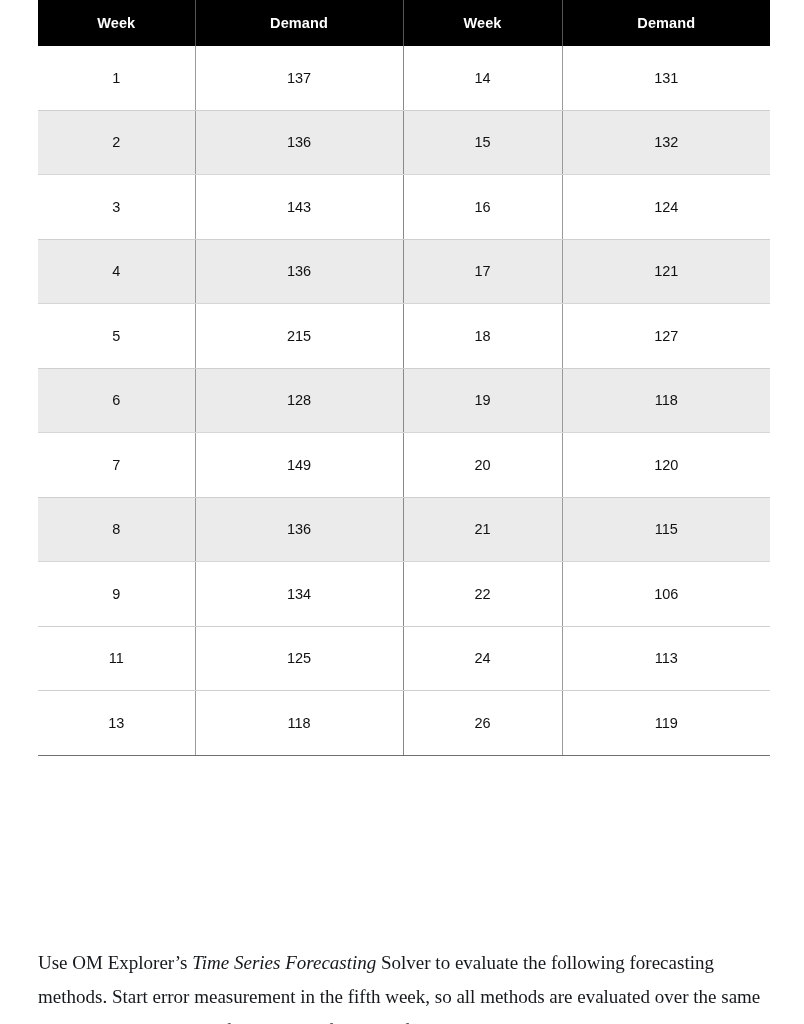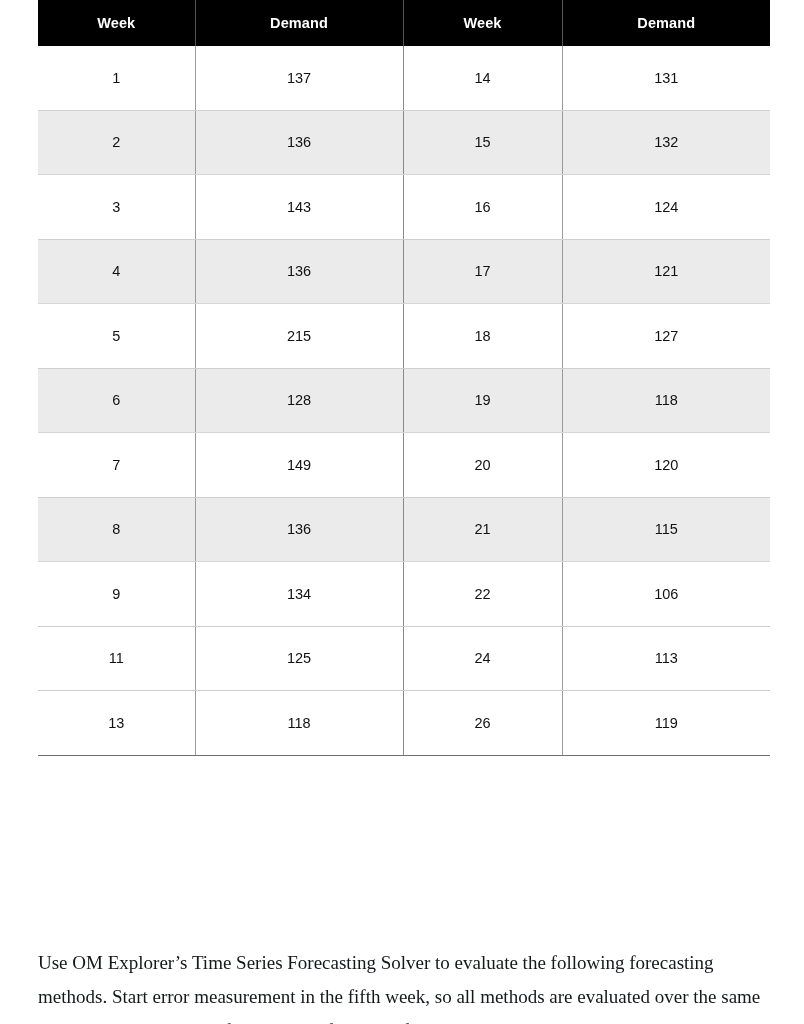--- a/index.html
+++ b/index.html
@@ -93,20 +93,21 @@
     left: 38px;
     top: 927px;
     width: 728px;
     font-family: "Liberation Serif", serif;
     font-size: 19px;
     line-height: 34px;
     color: #15181c;
     text-align: left;
   }
   .body-text .ital {
+    font-style: italic;
   }
 </style>
 </head>
 <body>
 
 <div class="page">
 
   <div class="table-wrap">
     <table class="demand-table">
       <colgroup>

